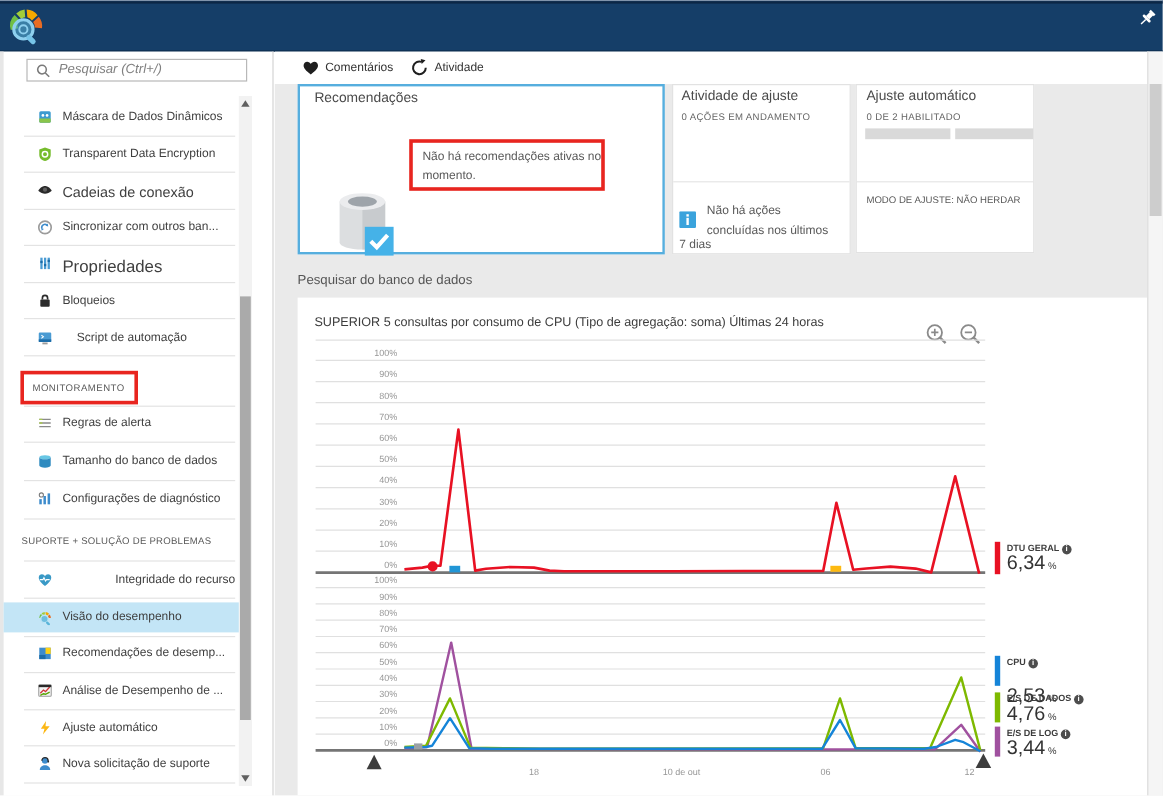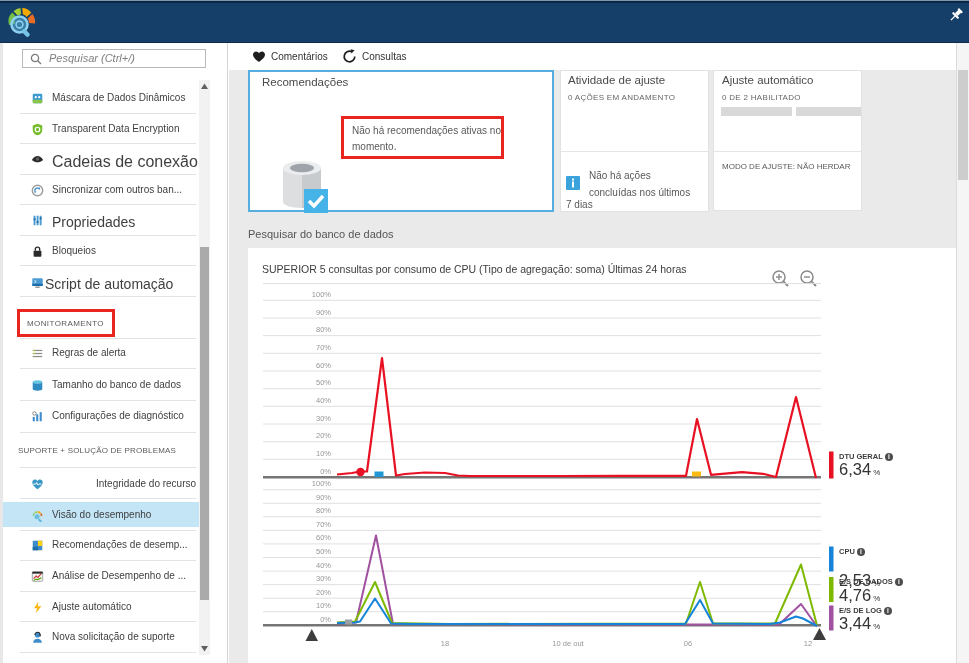--- a/index.html
+++ b/index.html
@@ -55,21 +55,21 @@
 <div class="abs" style="left:52px;top:91.5px;font-size:10px;color:#3f3f3f;white-space:nowrap;">Máscara de Dados Dinâmicos</div>
 <div class="abs" style="left:31px;top:121.5px;width:13px;height:13px;"><svg width="13" height="13" viewBox="0 0 15 15">
       <path d="M7.5 1 L13 3 V8 C13 11.5 10.5 13.5 7.5 14 C4.5 13.5 2 11.5 2 8 V3 Z" fill="#76bc2d"></path>
       <circle cx="7.5" cy="7.5" r="2.6" fill="none" stroke="#fff" stroke-width="1.4"></circle>
     </svg></div>
 <div class="abs" style="left:52px;top:122.5px;font-size:10px;color:#3f3f3f;white-space:nowrap;">Transparent Data Encryption</div>
 <div class="abs" style="left:31px;top:151.5px;width:13px;height:13px;"><svg width="13" height="13" viewBox="0 0 15 15">
       <path d="M1 8 C3 4.5 6 3.5 7.5 3.5 C9 3.5 12 4.5 14 8 C12 10 9.5 10.8 7.5 10.8 C5.5 10.8 3 10 1 8 Z" fill="#2a2a2a"></path>
       <circle cx="7.5" cy="7" r="2" fill="#fff" opacity="0.25"></circle>
     </svg></div>
-<div class="abs" style="left:52px;top:152.5px;font-size:16px;color:#3f3f3f;white-space:nowrap;">Cadeias de conexão</div>
+<div class="abs" style="left:52px;top:152.5px;font-size:12px;color:#3f3f3f;white-space:nowrap;">Cadeias de conexão</div>
 <div class="abs" style="left:31px;top:182.5px;width:13px;height:13px;"><svg width="13" height="13" viewBox="0 0 15 15">
       <circle cx="7.5" cy="7.5" r="6" fill="none" stroke="#9b9b9b" stroke-width="1.6"></circle>
       <path d="M4.5 8.5 a3 3 0 0 1 5-3" fill="none" stroke="#3e8ccc" stroke-width="1.5"></path>
       <polygon points="10.2,3.8 10.6,6.6 8,5.8" fill="#3e8ccc"></polygon>
       <polygon points="4.2,10.8 4,8 6.5,9" fill="#3e8ccc"></polygon>
     </svg></div>
 <div class="abs" style="left:52px;top:183.5px;font-size:10px;color:#3f3f3f;white-space:nowrap;">Sincronizar com outros ban...</div>
 <div class="abs" style="left:31px;top:212.5px;width:13px;height:13px;"><svg width="13" height="13" viewBox="0 0 15 15">
       <g fill="#4a9bd3">
         <rect x="3" y="2" width="2.2" height="11"></rect>
@@ -87,21 +87,21 @@
       <rect x="3" y="6.5" width="9" height="7" rx="1" fill="#2b2b2b"></rect>
       <path d="M5 6.5 V5 a2.5 2.5 0 0 1 5 0 V6.5" fill="none" stroke="#2b2b2b" stroke-width="1.6"></path>
     </svg></div>
 <div class="abs" style="left:52px;top:244.5px;font-size:10px;color:#3f3f3f;white-space:nowrap;">Bloqueios</div>
 <div class="abs" style="left:31px;top:274.5px;width:13px;height:13px;"><svg width="13" height="13" viewBox="0 0 15 15">
       <rect x="1.5" y="2.5" width="12" height="9" rx="1" fill="#4a9bd3"></rect>
       <rect x="1.5" y="9" width="12" height="2.5" fill="#1c6ca8"></rect>
       <rect x="5" y="12" width="5" height="1.8" fill="#9b9b9b"></rect>
       <path d="M4 5 l2 1.5 l-2 1.5" stroke="#fff" stroke-width="1" fill="none"></path>
     </svg></div>
-<div class="abs" style="left:45px;top:275.5px;font-size:14px;color:#3f3f3f;white-space:nowrap;">Script de automação</div>
+<div class="abs" style="left:64px;top:275.5px;font-size:10px;color:#3f3f3f;white-space:nowrap;">Script de automação</div>
 <div class="abs" style="left:31px;top:345.5px;width:13px;height:13px;"><svg width="13" height="13" viewBox="0 0 15 15">
       <g stroke="#8a8a8a" stroke-width="1.4">
         <line x1="2" y1="4" x2="13" y2="4"></line>
         <line x1="2" y1="7.5" x2="13" y2="7.5"></line>
         <line x1="2" y1="11" x2="13" y2="11"></line>
       </g>
       <g stroke="#a8c94e" stroke-width="1.4">
         <line x1="2" y1="4" x2="5" y2="4"></line>
         <line x1="2" y1="7.5" x2="5" y2="7.5"></line>
       </g>
@@ -184,21 +184,21 @@
 <div class="abs" style="left:229px;top:43px;width:740px;height:27px;background:#fff;"></div>
 <div class="abs" style="left:229px;top:70px;width:740px;height:593px;background:#eaeaea;"></div>
 <svg class="abs" style="left:252px;top:50px;" width="14" height="13" viewBox="0 0 14 13">
     <path d="M7 12 C2.8 9 1 6.8 1 4.6 C1 2.9 2.4 1.5 4 1.5 C5.3 1.5 6.4 2.3 7 3.3 C7.6 2.3 8.7 1.5 10 1.5 C11.6 1.5 13 2.9 13 4.6 C13 6.8 11.2 9 7 12 Z" fill="#1f1f1f"></path>
   </svg>
 <div class="abs" style="left:271px;top:51px;font-size:10px;color:#323232;">Comentários</div>
 <svg class="abs" style="left:342px;top:49px;" width="15" height="15" viewBox="0 0 15 15">
     <path d="M12.8 7.5 A5.3 5.3 0 1 1 9.5 2.6" fill="none" stroke="#1f1f1f" stroke-width="1.7"></path>
     <polygon points="8.6,0.2 12.6,1.2 9.4,4.4" fill="#1f1f1f"></polygon>
   </svg>
-<div class="abs" style="left:362px;top:51px;font-size:10px;color:#323232;">Consultas</div>
+<div class="abs" style="left:362px;top:51px;font-size:10px;color:#323232;">Atividade</div>
 <div class="abs" style="left:248px;top:70px;width:306px;height:142px;background:#fff;border:2px solid #56aede;"></div>
 <div class="abs" style="left:262px;top:76px;font-size:11.5px;color:#4a4a4a;">Recomendações</div>
 <div class="abs" style="left:341px;top:116px;width:163px;height:43px;border:3px solid #e8251f;"></div>
 <div class="abs" style="left:352px;top:123px;font-size:10px;line-height:16px;color:#595959;">Não há recomendações ativas no<br>momento.</div>
 <svg class="abs" style="left:279px;top:158px;" width="50" height="56" viewBox="0 0 50 56">
 <path d="M4 10 V44 C4 47 12 50 23 50 C34 50 42 47 42 44 V10 Z" fill="#dcdee0"></path>
 <path d="M23 10 H42 V44 C42 47 34 50 23 50 Z" fill="#c8cbce"></path>
 <ellipse cx="23" cy="10" rx="19" ry="7" fill="#ebecee"></ellipse>
 <ellipse cx="23" cy="10" rx="12" ry="4.2" fill="#9ea4aa"></ellipse>
 <rect x="25" y="31" width="24" height="24" fill="#45b2e8"></rect>

